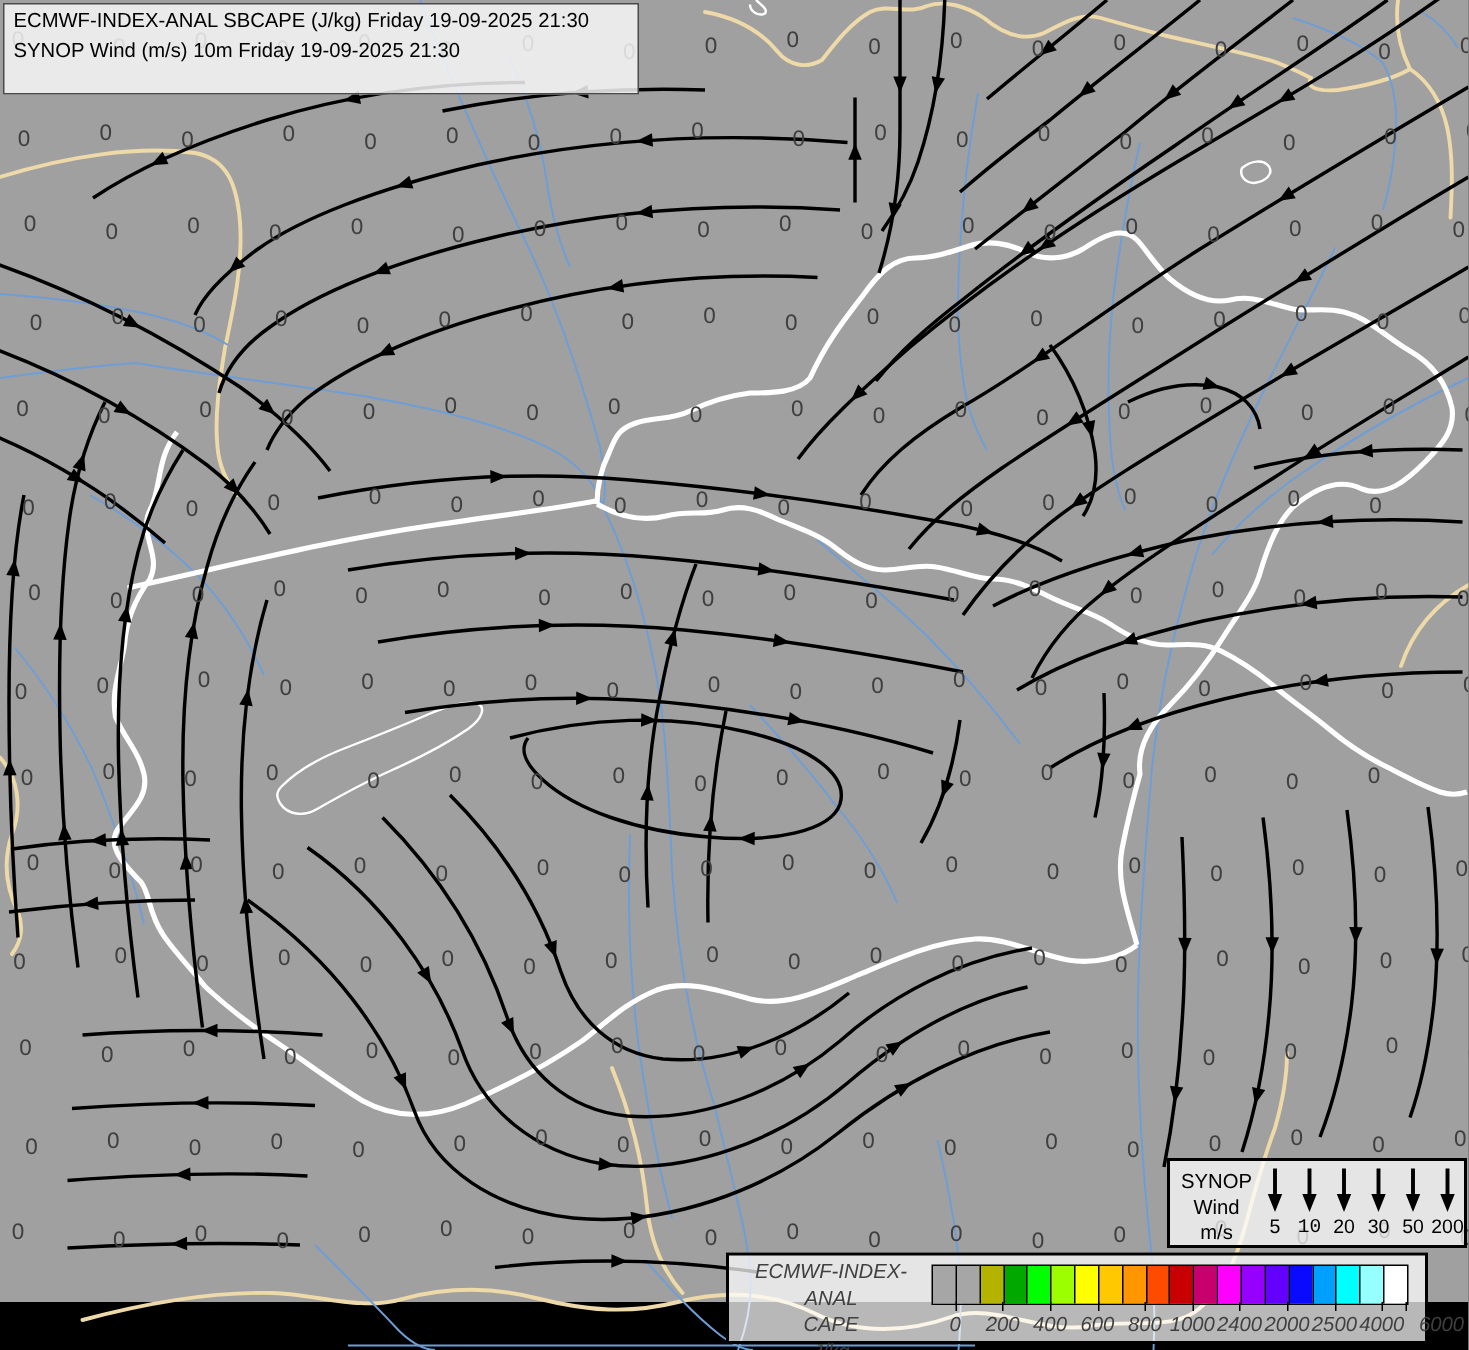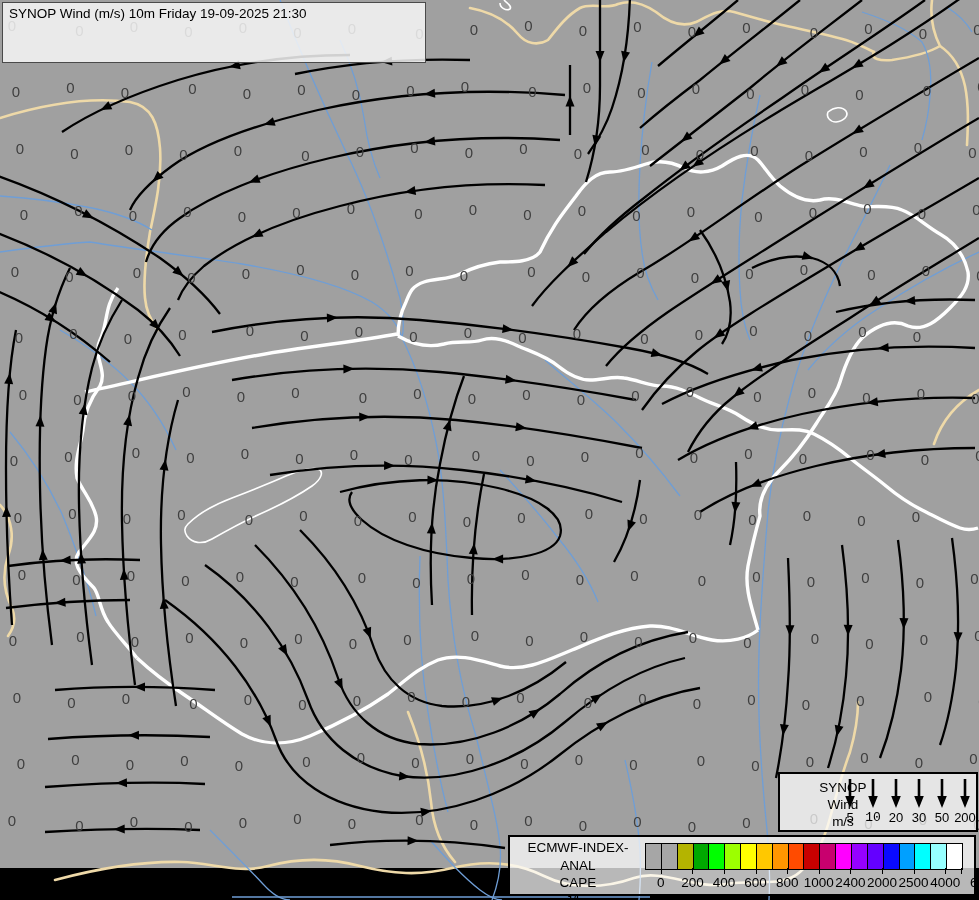--- a/index.html
+++ b/index.html
@@ -8,26 +8,26 @@
   #mapsvg{position:absolute;left:0;top:0;}
   .overlay{position:absolute;box-sizing:border-box;}
   #header{left:2px;top:2px;width:424px;height:61px;
           background:rgba(248,248,248,0.84);border:1px solid #4a4a4a;
           color:#000;font-size:13.5px;line-height:19.5px;padding:1px 0 0 6px;
           white-space:nowrap;}
   #wind-legend{left:778px;top:772px;width:200px;height:60px;
           background:rgba(255,255,255,0.72);border:2px solid #000;
           color:#000;}
   #wind-title{position:absolute;left:0;top:0;width:62px;height:100%;
-          text-align:center;font-size:13.5px;line-height:17px;padding-top:5px;box-sizing:border-box;margin-left:32px;}
+          text-align:center;font-size:13.5px;line-height:17px;padding-top:5px;box-sizing:border-box;}
   .wind-col{position:absolute;top:3px;width:24px;text-align:center;}
   .wind-col svg{display:block;margin:0 auto;}
   .wind-speed{font-size:13px;margin-top:1px;text-align:center;}
-  #cape-legend{left:508px;top:835px;width:468px;height:61px;
-          background:rgba(255,255,255,0.72);border:2px solid #000;color:#000000;}
+  #cape-legend{left:484px;top:835px;width:468px;height:61px;
+          background:rgba(255,255,255,0.72);border:2px solid #000;color:#404040;font-style:italic;}
   #cape-title{position:absolute;left:0;top:2px;width:136px;text-align:center;
           font-size:13.5px;line-height:17.5px;}
   #cape-bar{position:absolute;left:135px;top:6px;width:316px;height:25px;
           display:flex;border:1px solid #000;}
   .cape-cell{flex:1 1 0;border-left:1px solid #000;}
   .cape-cell:first-child{border-left:none;}
   .cape-tick{position:absolute;top:31px;width:1px;height:6px;background:#000;}
   .cape-ticklabel{position:absolute;top:38px;transform:translateX(-50%);
           font-size:13.5px;white-space:nowrap;}
 </style>
@@ -473,20 +473,21 @@
       <text x="637.5" y="827" fill="#3f3f3f" font-size="15" font-family="&quot;Liberation Sans&quot;,sans-serif" text-anchor="middle">0</text>
       <text x="692" y="832" fill="#3f3f3f" font-size="15" font-family="&quot;Liberation Sans&quot;,sans-serif" text-anchor="middle">0</text>
       <text x="746.5" y="828" fill="#3f3f3f" font-size="15" font-family="&quot;Liberation Sans&quot;,sans-serif" text-anchor="middle">0</text>
       <text x="814" y="824" fill="#3f3f3f" font-size="15" font-family="&quot;Liberation Sans&quot;,sans-serif" text-anchor="middle">0</text>
       <text x="868.5" y="829" fill="#3f3f3f" font-size="15" font-family="&quot;Liberation Sans&quot;,sans-serif" text-anchor="middle">0</text>
       <text x="923" y="825" fill="#3f3f3f" font-size="15" font-family="&quot;Liberation Sans&quot;,sans-serif" text-anchor="middle">0</text>
       <text x="977.5" y="830" fill="#3f3f3f" font-size="15" font-family="&quot;Liberation Sans&quot;,sans-serif" text-anchor="middle">0</text>
     </svg>
 
   <div id="header" class="overlay">
+    <div>ECMWF-INDEX-ANAL SBCAPE (J/kg) Friday 19-09-2025 21:30</div>
     <div>SYNOP Wind (m/s) 10m Friday 19-09-2025 21:30</div>
   </div>
 
   <div id="wind-legend" class="overlay">
     <div id="wind-title">
       <div>SYNOP</div>
       <div>Wind</div>
       <div>m/s</div>
     </div>
     <div id="wind-cols">

